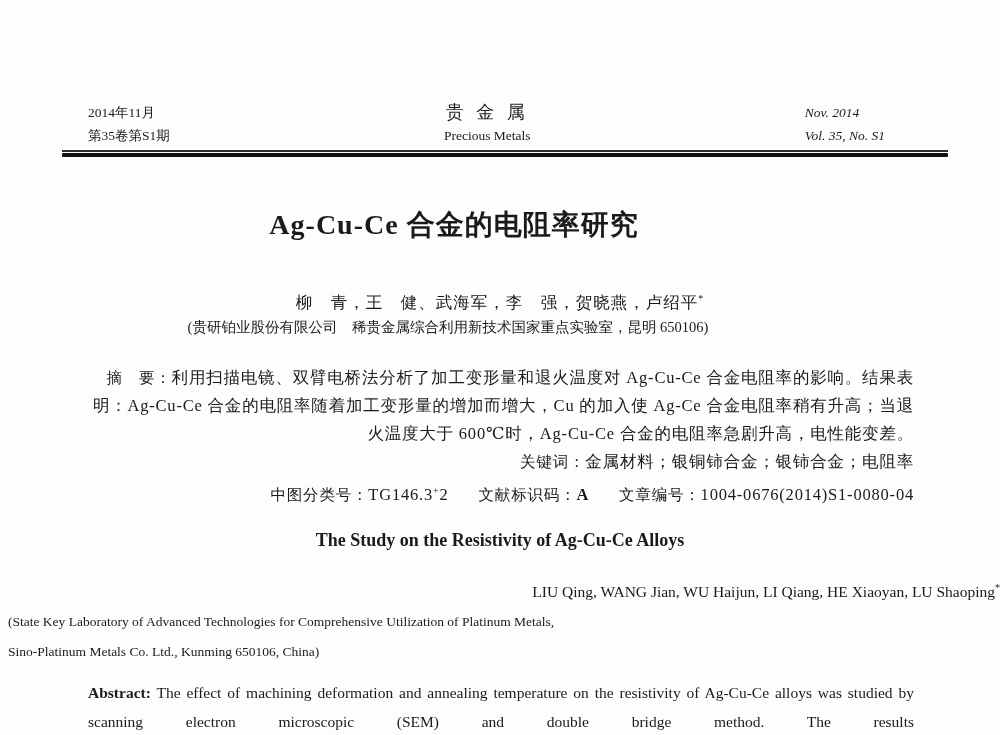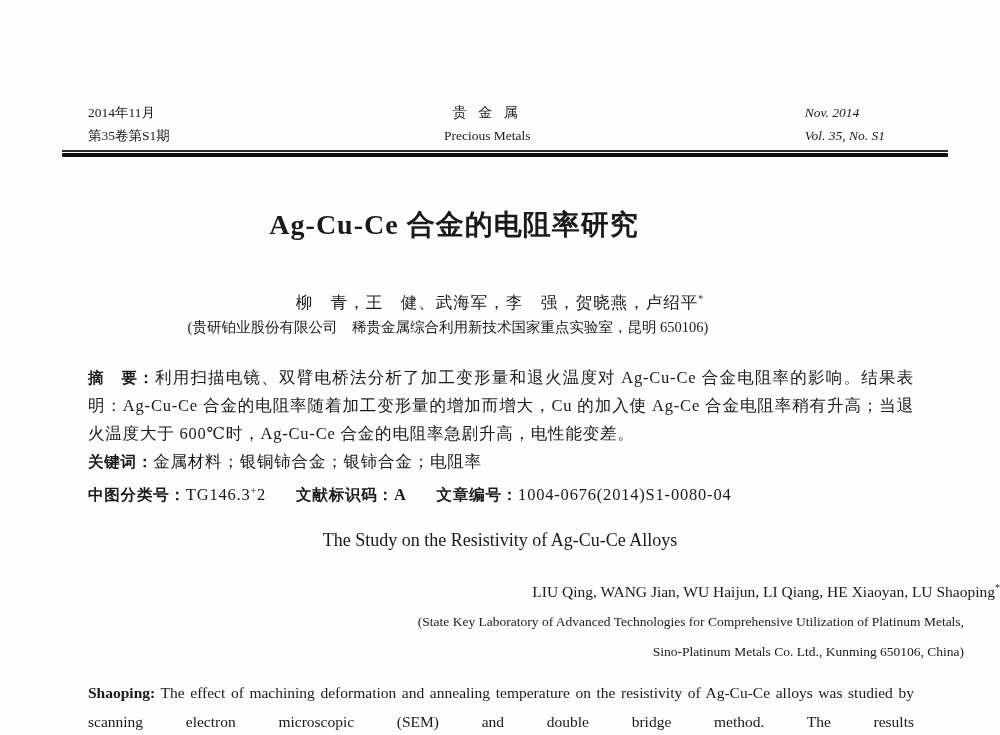--- a/index.html
+++ b/index.html
@@ -11,21 +11,21 @@
     font-family:"Liberation Serif","DejaVu Serif",serif;
   }
   
   .header {
     position:absolute; top:101px; left:88px; width:797px;
     display:flex; justify-content:space-between;
     font-size:13.5px; line-height:23px;
   }
   .h-col { white-space:nowrap; }
   .h-center { text-align:center; }
-  .h-center .jzh { letter-spacing:4px; font-size:14px; }
+  .h-center .jzh { letter-spacing:4px; font-size:18px; }
   .h-right { text-align:left;font-style:italic; }
   
   .rule { position:absolute; top:150px; left:62px; width:886px; }
   .rule .thin  { height:2px; background:#2e2e2e; }
   .rule .gap   { height:1px; }
   .rule .thick { height:4px; background:#111111; border-radius:1px; }
   
   .title-zh {
     position:absolute; top:206px; left:0; width:908px; text-align:center;
     font-size:28px; font-weight:bold; letter-spacing:1px;
@@ -37,40 +37,40 @@
   .affil-zh {
     position:absolute; top:318px; left:0; width:896px; text-align:center;
     font-size:14.5px;
   }
   sup.mark { font-size:10px; vertical-align:super; }
   
   .body-block {
     position:absolute; top:364px; left:88px; width:826px;
     font-size:16.5px; line-height:28px; letter-spacing:0.8px;
   }
-  .body-block p { margin:0; }
+  .body-block p { margin:0;text-align:right; }
   .p-just { text-align:justify; }
   .zh-label {
     font-family:"Liberation Sans","DejaVu Sans",sans-serif;
-    font-weight:bold; font-size:15.5px;
+    font-weight:normal; font-size:15.5px;
   }
   .meta-line { text-align:left; white-space:nowrap; }
   .gap-l { margin-left:30px;margin-top:34px; }
   .bold { font-weight:bold; }
   
   .title-en {
     position:absolute; top:530px; left:0; width:1000px; text-align:center;
-    font-size:18px; font-weight:normal;
+    font-size:18px; font-weight:bold;
   }
   .authors-en {
     position:absolute; top:582px; left:0; width:1000px; text-align:right;
     font-size:15.5px;
   }
   .affil-en {
-    position:absolute; top:607px; left:0; width:964px; text-align:right;
+    position:absolute; top:607px; left:8px; width:964px; text-align:left;
     font-size:13.5px; line-height:30px;
   }
   .abstract-en {
     position:absolute; top:678px; left:88px; width:826px;
     font-size:15.5px; line-height:29px;
     text-align:justify; text-align-last:justify;
   }
   .abstract-en .en-label { font-weight:bold; }
 </style>
 </head>
@@ -119,15 +119,15 @@
 
   <div class="authors-en">
     <span>LIU Qing, WANG Jian, WU Haijun, LI Qiang, HE Xiaoyan, LU Shaoping</span><sup class="mark">*</sup>
   </div>
 
   <div class="affil-en">
     <div>(State Key Laboratory of Advanced Technologies for Comprehensive Utilization of Platinum Metals,</div>
     <div>Sino-Platinum Metals Co. Ltd., Kunming 650106, China)</div>
   </div>
 
-  <p class="abstract-en"><span class="en-label">Shaoping:</span> <span>The effect of machining deformation and annealing temperature on the resistivity of Ag-Cu-Ce alloys was studied by scanning electron microscopic (SEM) and double bridge method. The results</span></p>
+  <p class="abstract-en"><span class="en-label">Abstract:</span> <span>The effect of machining deformation and annealing temperature on the resistivity of Ag-Cu-Ce alloys was studied by scanning electron microscopic (SEM) and double bridge method. The results</span></p>
 
 </div>
 
 </body></html>

